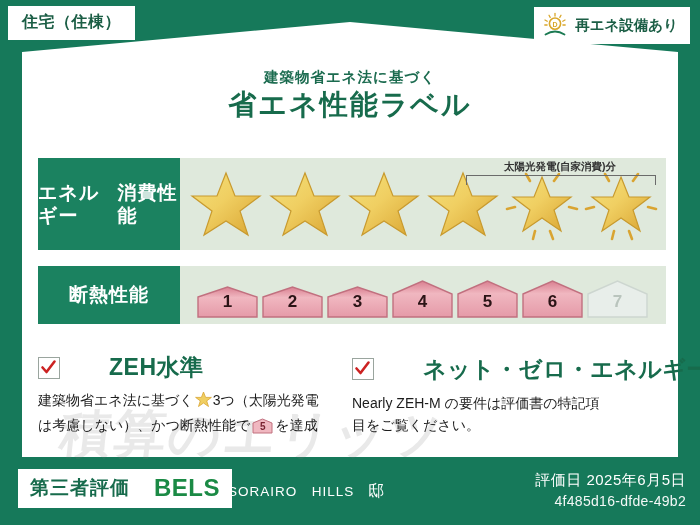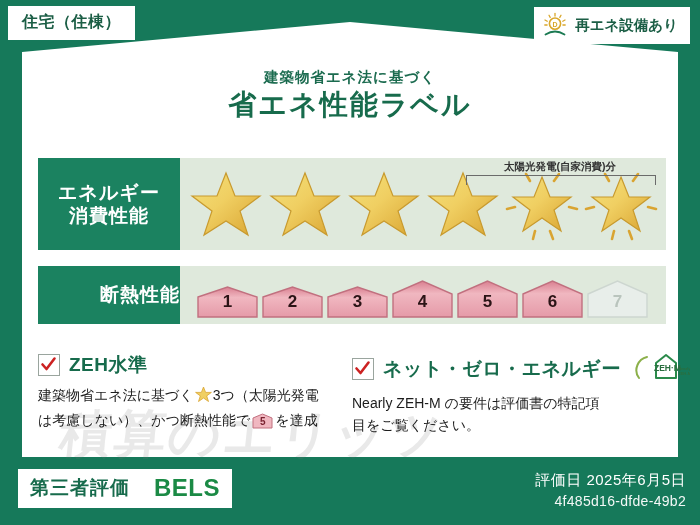--- a/index.html
+++ b/index.html
@@ -52,21 +52,21 @@
   }
   .title-main{
     position:absolute;left:0;right:0;top:86px;text-align:center;
     font-size:28px;font-weight:bold;color:#176b4c;letter-spacing:2px;
     z-index:5;
   }
   
   .row{position:absolute;display:flex;align-items:stretch;z-index:5;}
   .row-label{
     background:#1b8260;color:#ffffff;font-weight:bold;
-    display:flex;flex-direction:column;align-items:center;justify-content:center;
+    display:flex;flex-direction:row;align-items:center;justify-content:center;
     letter-spacing:1px;line-height:1.22;
     flex:none;
   }
   .row-body{
     background:#dfe9dc;flex:1;position:relative;
     display:flex;align-items:center;
   }
   
   #row-energy{left:38px;top:158px;width:628px;height:92px;}
   #row-energy .row-label{width:142px;font-size:19px;}
@@ -80,40 +80,40 @@
     font-size:10.5px;color:#333;font-weight:bold;letter-spacing:0px;
     z-index:3;white-space:nowrap;
   }
   .solar-bracket{
     position:absolute;right:10px;top:17px;width:188px;height:9px;
     border-left:1.5px solid #6b6b6b;border-right:1.5px solid #6b6b6b;
     border-top:1.5px solid #6b6b6b;z-index:3;
   }
   
   #row-insul{left:38px;top:266px;width:628px;height:58px;}
-  #row-insul .row-label{width:142px;font-size:19px;align-items:flex-end;}
+  #row-insul .row-label{width:142px;font-size:19px;}
   #row-insul .row-body{padding-left:16px;align-items:flex-end;}
   .houses{display:flex;align-items:flex-end;gap:2px;padding-bottom:5px;}
   .house{position:relative;display:flex;align-items:flex-end;justify-content:center;}
   .house span{
     position:relative;z-index:2;font-size:17px;font-weight:bold;color:#2b1416;
     padding-bottom:7px;
   }
   .house.off span{color:#b9c4bd;}
   .house svg{position:absolute;left:0;bottom:0;}
   
   .checks{position:absolute;left:38px;top:352px;width:628px;height:98px;display:flex;z-index:5;}
   .check-col{width:50%;box-sizing:border-box;padding-right:10px;}
   .check-head{display:flex;align-items:center;gap:9px;}
   .ck{
     width:20px;height:20px;border:1.4px solid #9aa59e;background:#fff;
     position:relative;flex:none;
   }
   .ck svg{position:absolute;left:1px;top:1px;}
-  .check-title{font-size:19px;font-weight:bold;color:#176b4c;letter-spacing:.5px;white-space:nowrap;}
+  .check-title{font-size:23px;font-weight:bold;color:#176b4c;letter-spacing:.5px;white-space:nowrap;margin-left:40px;}
   .zehm-logo{margin-left:4px;flex:none;}
   .check-body{
     margin-top:7px;font-size:14px;color:#1d1d1d;line-height:1.55;
     letter-spacing:0px;
   }
   .inline-star{display:inline-block;vertical-align:-3px;margin:0 1px;}
   .inline-house{display:inline-block;vertical-align:-4px;margin:0 2px;position:relative;}
   .inline-house span{
     position:absolute;left:0;top:1px;width:100%;text-align:center;
     font-size:10px;font-weight:bold;color:#7a2230;
@@ -366,19 +366,22 @@
       </div>
     </div>
 
   </div>
 
   <div class="footer">
     <div class="bels">
       <span class="b1">第三者評価</span>
       <span class="b2">BELS</span>
     </div>
+    <div class="bldg">
+      <span class="nm">SORAIRO　HILLS</span><span class="tei">邸</span>
+    </div>
     <div class="f-right">
       <div class="f-date">評価日 2025年6月5日</div>
       <div class="f-id">4f485d16-dfde-49b2</div>
     </div>
   </div>
 
 </div>
 
 </body></html>

